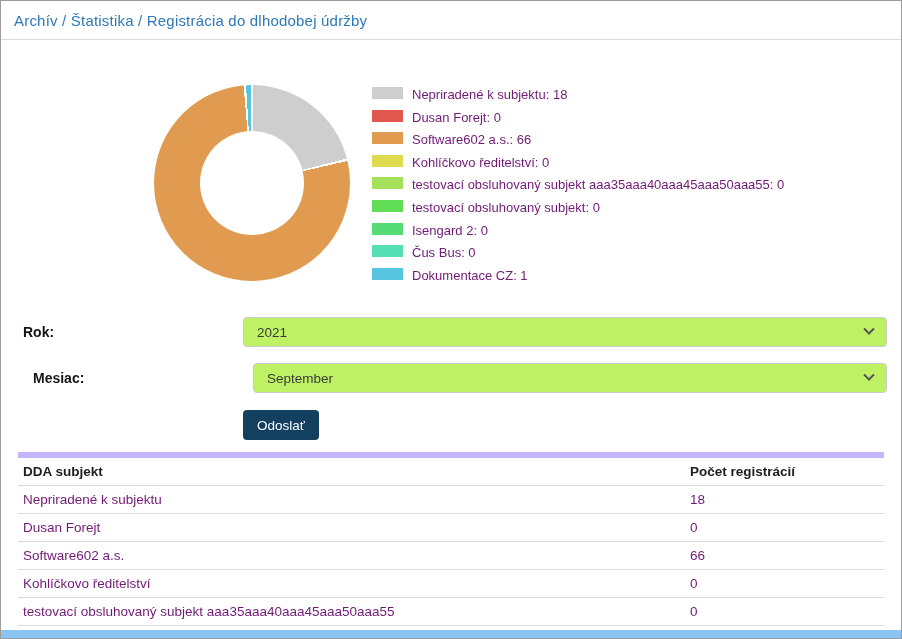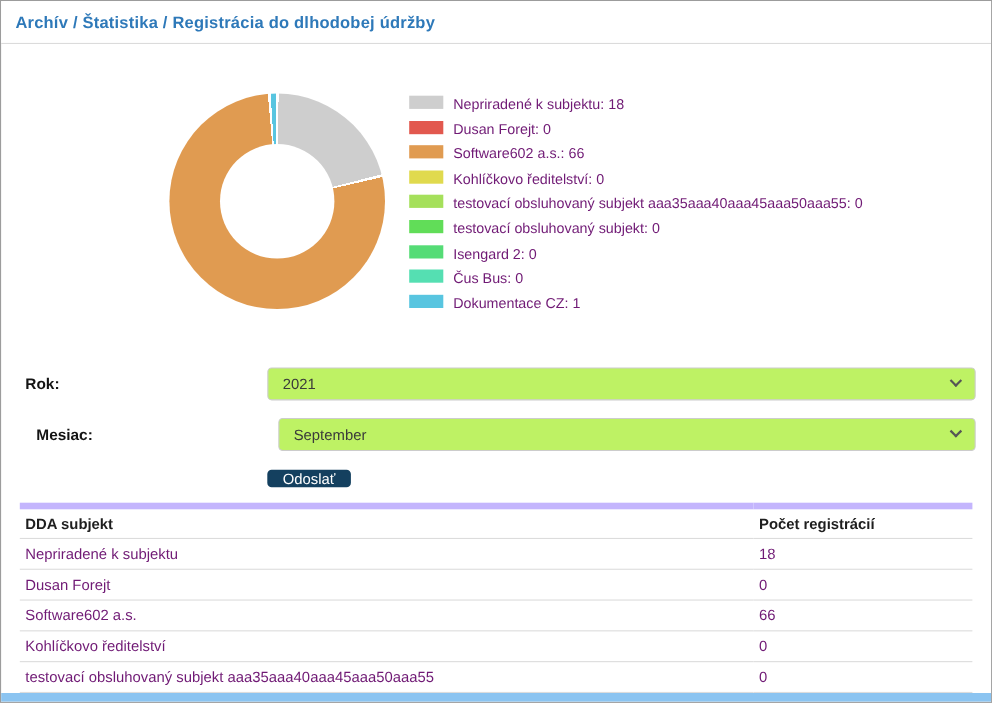--- a/index.html
+++ b/index.html
@@ -18,21 +18,21 @@
   .topbar {
     height: 39px;
     display: flex; align-items: center;
     padding-left: 13px;
     border-bottom: 1px solid #dbdbdb;
     background: #fff;
   }
   .breadcrumb {
     color: #2e79b9;
     font-size: 15px;
-    font-weight: bold;
+    font-weight: normal;
     letter-spacing: .2px;
   }
 
   
   .chart-section {
     margin-top: 45px;
     display: flex;
     align-items: flex-start;
   }
   .donut {
@@ -64,21 +64,21 @@
     color: #701a75;
     white-space: nowrap;
   }
   .legend .swatch {
     width: 31px; height: 12px;
     margin-right: 9px;
     flex: 0 0 auto;
   }
 
   
-  .form { margin-top: 44px; }
+  .form { margin-top: 27px; }
   .form-row {
     display: flex; align-items: center;
     height: 30px;
     padding-left: 22px; padding-right: 14px;
   }
   .form-row + .form-row { margin-top: 16px; padding-left: 32px; }
   .form-label {
     flex: 0 0 220px;
     font-size: 14px; font-weight: bold; color: #141414;
   }
@@ -93,21 +93,21 @@
   }
   .chevron {
     width: 8px; height: 8px;
     border-right: 2px solid #555;
     border-bottom: 2px solid #555;
     transform: rotate(45deg) translate(-2px,-2px);
   }
   .submit-btn {
     display: inline-block;
     margin: 17px 0 0 242px;
-    height: 16px; min-width: 70px;
+    height: 30px; min-width: 70px;
     padding: 0 14px;
     background: #14405f;
     border: none; border-radius: 4px;
     color: #fff; font-size: 13.5px;
     font-family: "Liberation Sans", sans-serif;
     cursor: pointer;
   }
 
   
   .table-wrap { margin: 12px 17px 0 17px; }

